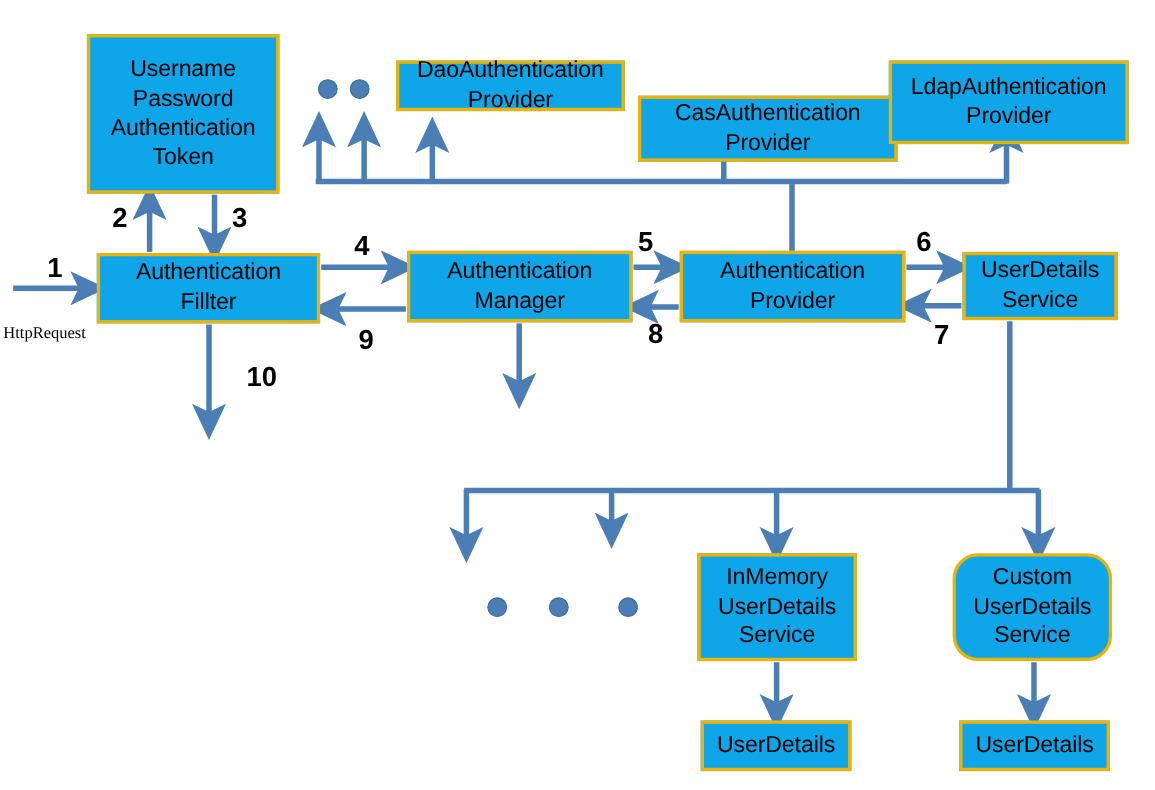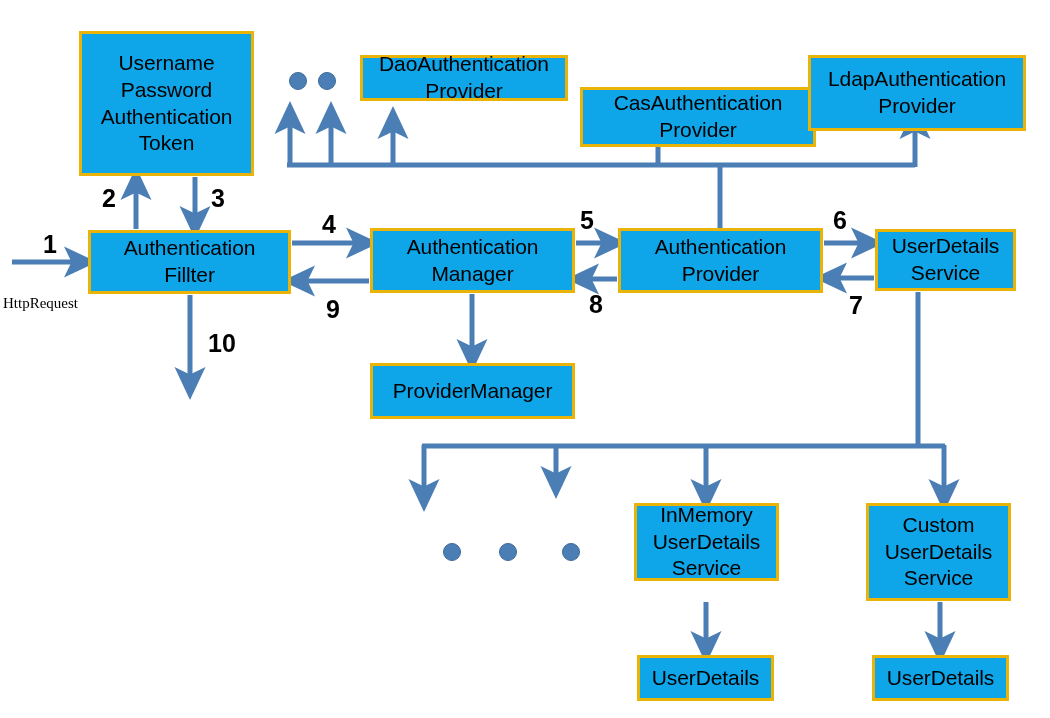--- a/index.html
+++ b/index.html
@@ -166,32 +166,29 @@
   <div class="node" style="left:618px; top:228px; width:205px; height:65px;">
     <span class="node-label">Authentication
 Provider</span>
   </div>
 
   <div class="node" style="left:875px; top:229px; width:141px; height:62px;">
     <span class="node-label">UserDetails
 Service</span>
   </div>
 
-  <div class="node" style="left:370px; top:363px; width:205px; height:56px;">
-    <span class="node-label">ProviderManager</span>
-  </div>
-
-
-  <div class="node" style="left:634px; top:503px; width:145px; height:78px;">
+
+
+  <div class="node" style="left:634px; top:503px; width:145px; height:98px;">
     <span class="node-label">InMemory
 UserDetails
 Service</span>
   </div>
 
-  <div class="node" style="left:866px; top:503px; width:145px; height:98px;">
+  <div class="node" style="left:866px; top:503px; width:145px; height:98px;border-radius:23px;">
     <span class="node-label">Custom
 UserDetails
 Service</span>
   </div>
 
   <div class="node" style="left:637px; top:655px; width:137px; height:46px;">
     <span class="node-label">UserDetails</span>
   </div>
 
   <div class="node" style="left:872px; top:655px; width:137px; height:46px;">
@@ -200,21 +197,21 @@
 
   <div class="step-num" style="left:43px; top:232px;">1</div>
   <div class="step-num" style="left:102px; top:186px;">2</div>
   <div class="step-num" style="left:211px; top:186px;">3</div>
   <div class="step-num" style="left:322px; top:212px;">4</div>
   <div class="step-num" style="left:580px; top:208px;">5</div>
   <div class="step-num" style="left:833px; top:208px;">6</div>
   <div class="step-num" style="left:849px; top:293px;">7</div>
   <div class="step-num" style="left:589px; top:292px;">8</div>
   <div class="step-num" style="left:326px; top:297px;">9</div>
-  <div class="step-num" style="left:192px; top:331px;padding-left:16px;">10</div>
+  <div class="step-num" style="left:208px; top:331px;padding-left:16px;">10</div>
 
   <div class="edge-caption" style="left:3px; top:268px;">HttpRequest</div>
 
   <div class="ellipsis-dot" style="left:289px; top:72px; width:18px; height:18px;"></div>
   <div class="ellipsis-dot" style="left:318px; top:72px; width:18px; height:18px;"></div>
   <div class="ellipsis-dot" style="left:443px; top:543px; width:18px; height:18px;"></div>
   <div class="ellipsis-dot" style="left:499px; top:543px; width:18px; height:18px;"></div>
   <div class="ellipsis-dot" style="left:562px; top:543px; width:18px; height:18px;"></div>
 
 </div>

